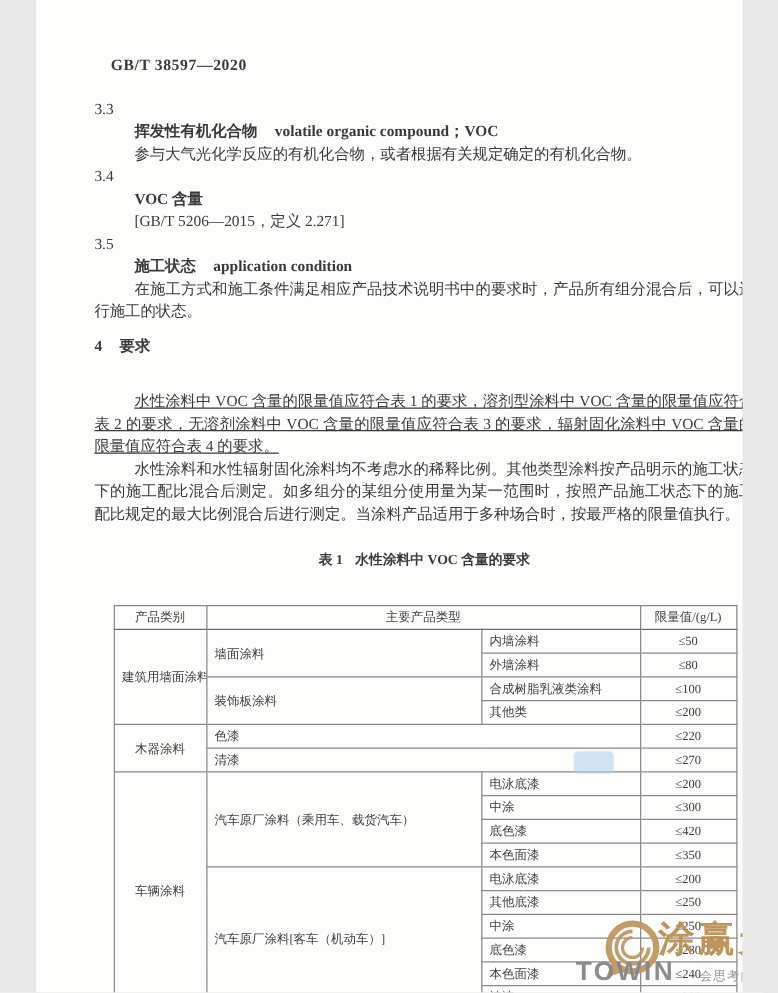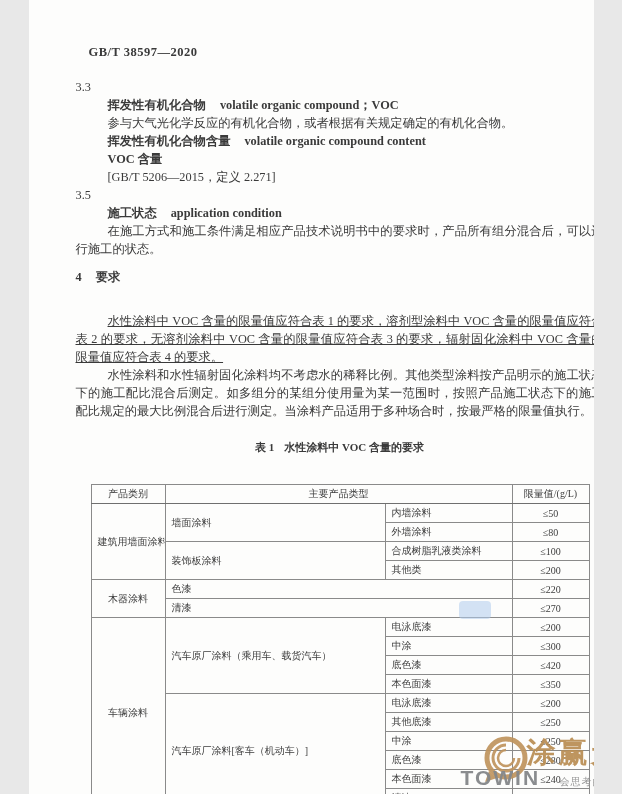--- a/index.html
+++ b/index.html
@@ -88,23 +88,21 @@
   <div class="doc-number">GB/T 38597—2020</div>
 
   <div class="content">
 
     <div class="clause-num">3.3</div>
     <div class="clause-title">
       <span class="zh">挥发性有机化合物</span><span class="en">volatile organic compound；VOC</span>
     </div>
     <div class="para">参与大气光化学反应的有机化合物，或者根据有关规定确定的有机化合物。</div>
 
-    <div class="clause-title">
-      <span class="zh">挥发性有机化合物含量</span><span class="en">volatile organic compound content</span>
-    </div>
+    <div class="clause-num">3.4</div>
     <div class="clause-sub">VOC 含量</div>
     <div class="source-line">[GB/T 5206—2015，定义 2.271]</div>
 
     <div class="clause-num">3.5</div>
     <div class="clause-title">
       <span class="zh">施工状态</span><span class="en">application condition</span>
     </div>
     <div class="para">在施工方式和施工条件满足相应产品技术说明书中的要求时，产品所有组分混合后，可以进行施工的状态。</div>
 
     <div class="sec-heading">

